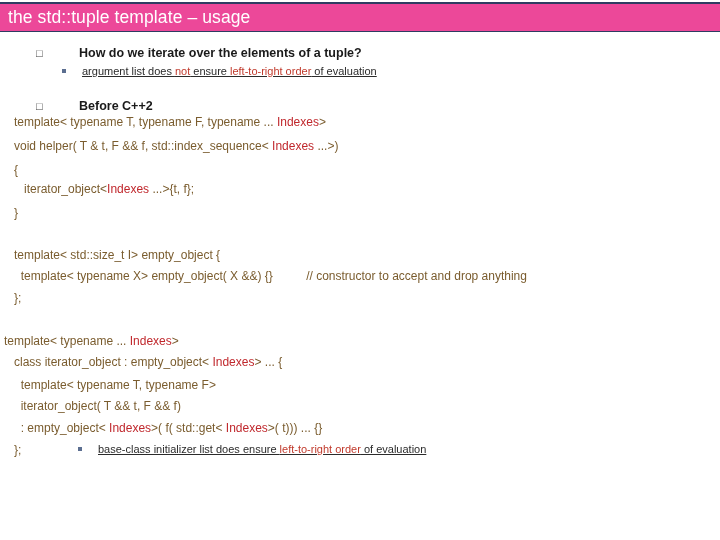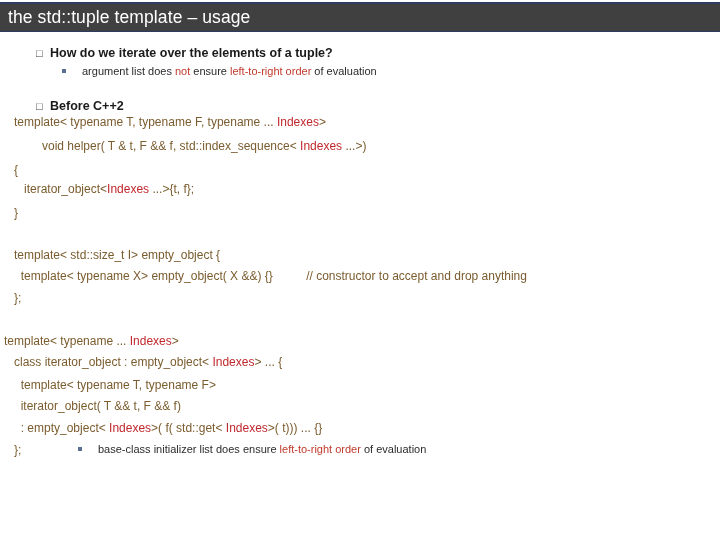--- a/index.html
+++ b/index.html
@@ -20,21 +20,21 @@
     background: #ffffff;
   }
 
   
   .title-bar {
     position: absolute;
     left: 0;
     top: 2px;
     width: 720px;
     height: 30px;
-    background: #404040;
+    background: #ec4899;
     border-top: 2px solid #2f3c62;
     border-bottom: 1px solid #2f3c62;
     box-sizing: border-box;
     display: flex;
     align-items: center;
   }
   .title-text {
     color: #ffffff;
     font-size: 17.5px;
     font-family: "Liberation Sans", sans-serif;
@@ -56,20 +56,21 @@
     font-size: 11px;
     color: #3f3f3f;
     line-height: 1;
     flex: 0 0 auto;
   }
   .bullet-l1 .text {
     font-size: 12.5px;
     font-weight: bold;
     color: #1a1a1a;
     font-family: "Liberation Sans", sans-serif;
+    margin-left: 29px;
   }
 
   .bullet-l2 {
     position: absolute;
     display: flex;
     align-items: baseline;
     white-space: nowrap;
   }
   .bullet-l2 .marker-sm {
     display: inline-block;
@@ -78,20 +79,21 @@
     background: #5b6e90;
     flex: 0 0 auto;
     margin-right: 16px;
     position: relative;
     top: -2px;
   }
   .bullet-l2 .text {
     font-size: 11px;
     color: #2b2b2b;
     font-family: "Liberation Sans", sans-serif;
+    text-decoration: underline;
   }
   .hl-red { color: #c0392b; }
 
   
   .code-line {
     position: absolute;
     font-family: Liberation Sans, sans-serif;
     font-size: 12px;
     color: #7a5c2e;
     white-space: pre;
@@ -118,21 +120,21 @@
     <span class="text"><span>argument list does </span><span class="hl-red">not</span><span> ensure </span><span class="hl-red">left-to-right order</span><span> of evaluation</span></span>
   </div>
 
   <div class="bullet-l1" style="left:36px; top:99px;">
     <span class="marker">□</span>
     <span class="text">Before C++2</span>
   </div>
 
   <div id="code-root">
       <div class="code-line" style="left: 14px; top: 115px;"><span>template&lt; typename T, typename F, typename ... </span><span class="idx">Indexes</span><span>&gt;</span></div>
-      <div class="code-line" style="left: 14px; top: 139px; margin-left: 28px;"><span>void helper( T &amp; t, F &amp;&amp; f, std::index_sequence&lt; </span><span class="idx">Indexes</span><span> ...&gt;)</span></div>
+      <div class="code-line" style="left: 14px; top: 139px;"><span>void helper( T &amp; t, F &amp;&amp; f, std::index_sequence&lt; </span><span class="idx">Indexes</span><span> ...&gt;)</span></div>
       <div class="code-line" style="left: 14px; top: 163px;"><span>{</span></div>
       <div class="code-line" style="left: 14px; top: 182px;"><span>   iterator_object&lt;</span><span class="idx">Indexes</span><span> ...&gt;{t, f};</span></div>
       <div class="code-line" style="left: 14px; top: 206px;"><span>}</span></div>
       <div class="code-line" style="left: 14px; top: 248px;"><span>template&lt; std::size_t I&gt; empty_object {</span></div>
       <div class="code-line" style="left: 14px; top: 269px;"><span>  template&lt; typename X&gt; empty_object( X &amp;&amp;) {}          // constructor to accept and drop anything</span></div>
       <div class="code-line" style="left: 14px; top: 291px;"><span>};</span></div>
       <div class="code-line" style="left: 4px; top: 334px;"><span>template&lt; typename ... </span><span class="idx">Indexes</span><span>&gt;</span></div>
       <div class="code-line" style="left: 14px; top: 355px;"><span>class iterator_object : empty_object&lt; </span><span class="idx">Indexes</span><span>&gt; ... {</span></div>
       <div class="code-line" style="left: 14px; top: 378px;"><span>  template&lt; typename T, typename F&gt;</span></div>
       <div class="code-line" style="left: 14px; top: 399px;"><span>  iterator_object( T &amp;&amp; t, F &amp;&amp; f)</span></div>

